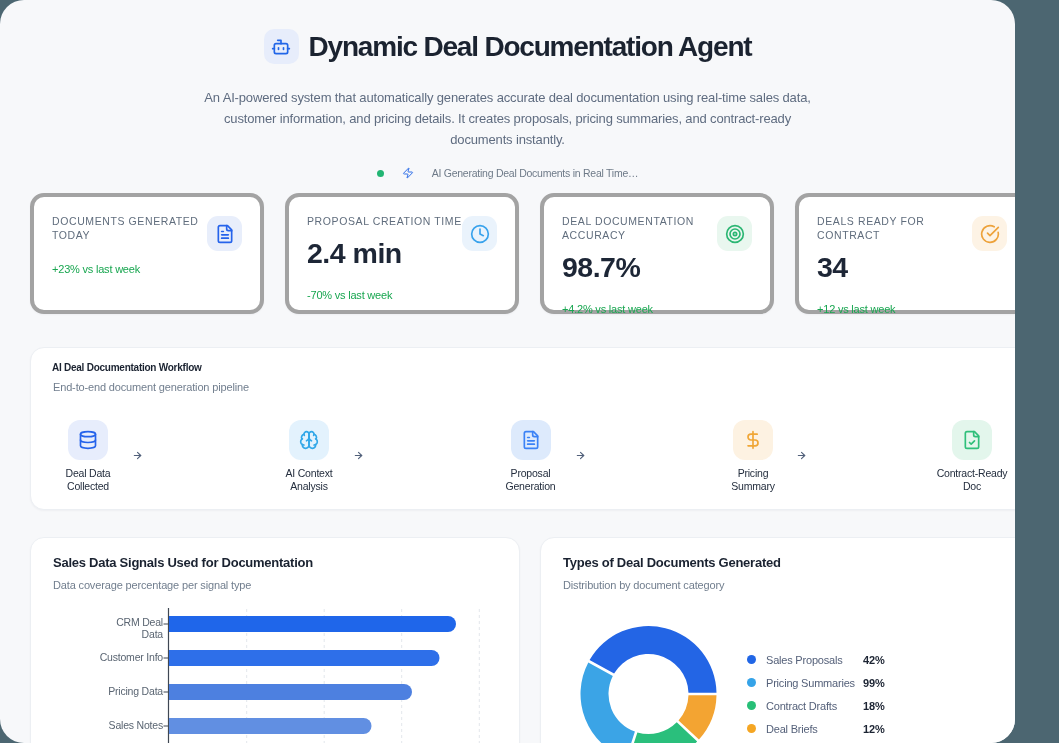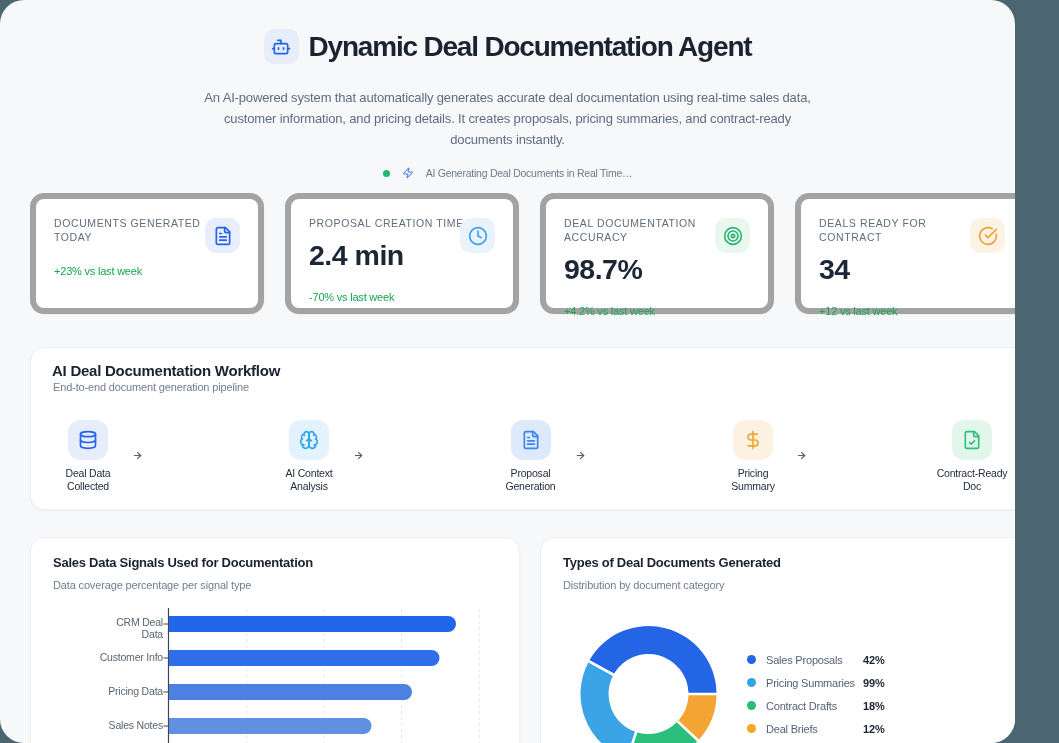--- a/index.html
+++ b/index.html
@@ -9,37 +9,37 @@
   position:relative; width:1015px; height:743px; border-radius:24px;
   background:#f7f8fa; overflow:hidden;
 }
 
 .hdr { position:absolute; left:0; top:29px; width:100%; text-align:center; }
 .titlerow { display:flex; align-items:center; justify-content:center; gap:10px; }
 .boticon { width:35px; height:35px; border-radius:10px; background:#e7edfb;
   display:flex; align-items:center; justify-content:center; flex:0 0 auto; }
 h1 { font-size:28px; font-weight:bold; letter-spacing:-1.2px; color:#1b2330; }
 .desc { margin-top:23px; font-size:13px; line-height:21px; letter-spacing:-0.15px; color:#5f6c80; }
-.status { margin-top:17px; display:flex; align-items:center; justify-content:center; gap:12px; }
+.status { margin-top:17px; display:flex; align-items:center; justify-content:center; gap:18px; }
 .dot { width:7px; height:7px; border-radius:50%; background:#22b573; }
 .statustxt { font-size:10.5px; letter-spacing:-0.25px; color:#6e7a88; }
 
 .stats { position:absolute; left:30px; top:193px; width:999px; display:flex; gap:21px; }
-.scard { position:relative; flex:1 1 0; background:#fff; border:6px solid #a3a3a3;
+.scard { position:relative; flex:1 1 0; background:#fff; border:4px solid #a3a3a3;
   border-radius:14px; height:121px; padding:17px 18px 0 18px;
   box-shadow:0 1px 2px rgba(16,24,40,.04); }
 .slabel { font-size:10.5px; letter-spacing:0.6px; line-height:14px; color:#606d7d; width:160px; }
 .snum { margin-top:10px; font-size:28.5px; font-weight:bold; letter-spacing:-0.5px; line-height:30px; color:#1d2636; }
 .sdelta { margin-top:20px; font-size:11px; letter-spacing:-0.2px; line-height:15px; color:#18a650; }
 .sicon { position:absolute; top:19px; right:18px; width:35px; height:35px; border-radius:11px;
   display:flex; align-items:center; justify-content:center; }
 
 .wf { position:absolute; left:30px; top:347px; width:999px; height:163px; background:#fff;
   border:1px solid #eceff3; border-radius:14px; box-shadow:0 1px 2px rgba(16,24,40,.04); }
-.wftitle { position:absolute; left:21px; top:14px; font-size:15px; font-weight:bold;
+.wftitle { position:absolute; left:21px; top:14px; font-size:10px; font-weight:bold;
   letter-spacing:-0.25px; color:#1a2230; }
 .wfsub { position:absolute; left:22px; top:33px; font-size:11px; letter-spacing:-0.15px; color:#717e8e; }
 .step { position:absolute; top:72px; width:110px; text-align:center; }
 .stepicon { width:40px; height:40px; border-radius:12px; margin:0 auto;
   display:flex; align-items:center; justify-content:center; }
 .steplbl { margin-top:7px; font-size:10.5px; line-height:13px; letter-spacing:-0.2px; color:#242e3e; }
 .arrow { position:absolute; top:102px; width:11px; height:11px; }
 
 .bcard { position:absolute; top:537px; background:#fff; border:1px solid #eceff3;
   border-radius:14px; height:240px; box-shadow:0 1px 2px rgba(16,24,40,.04); }

